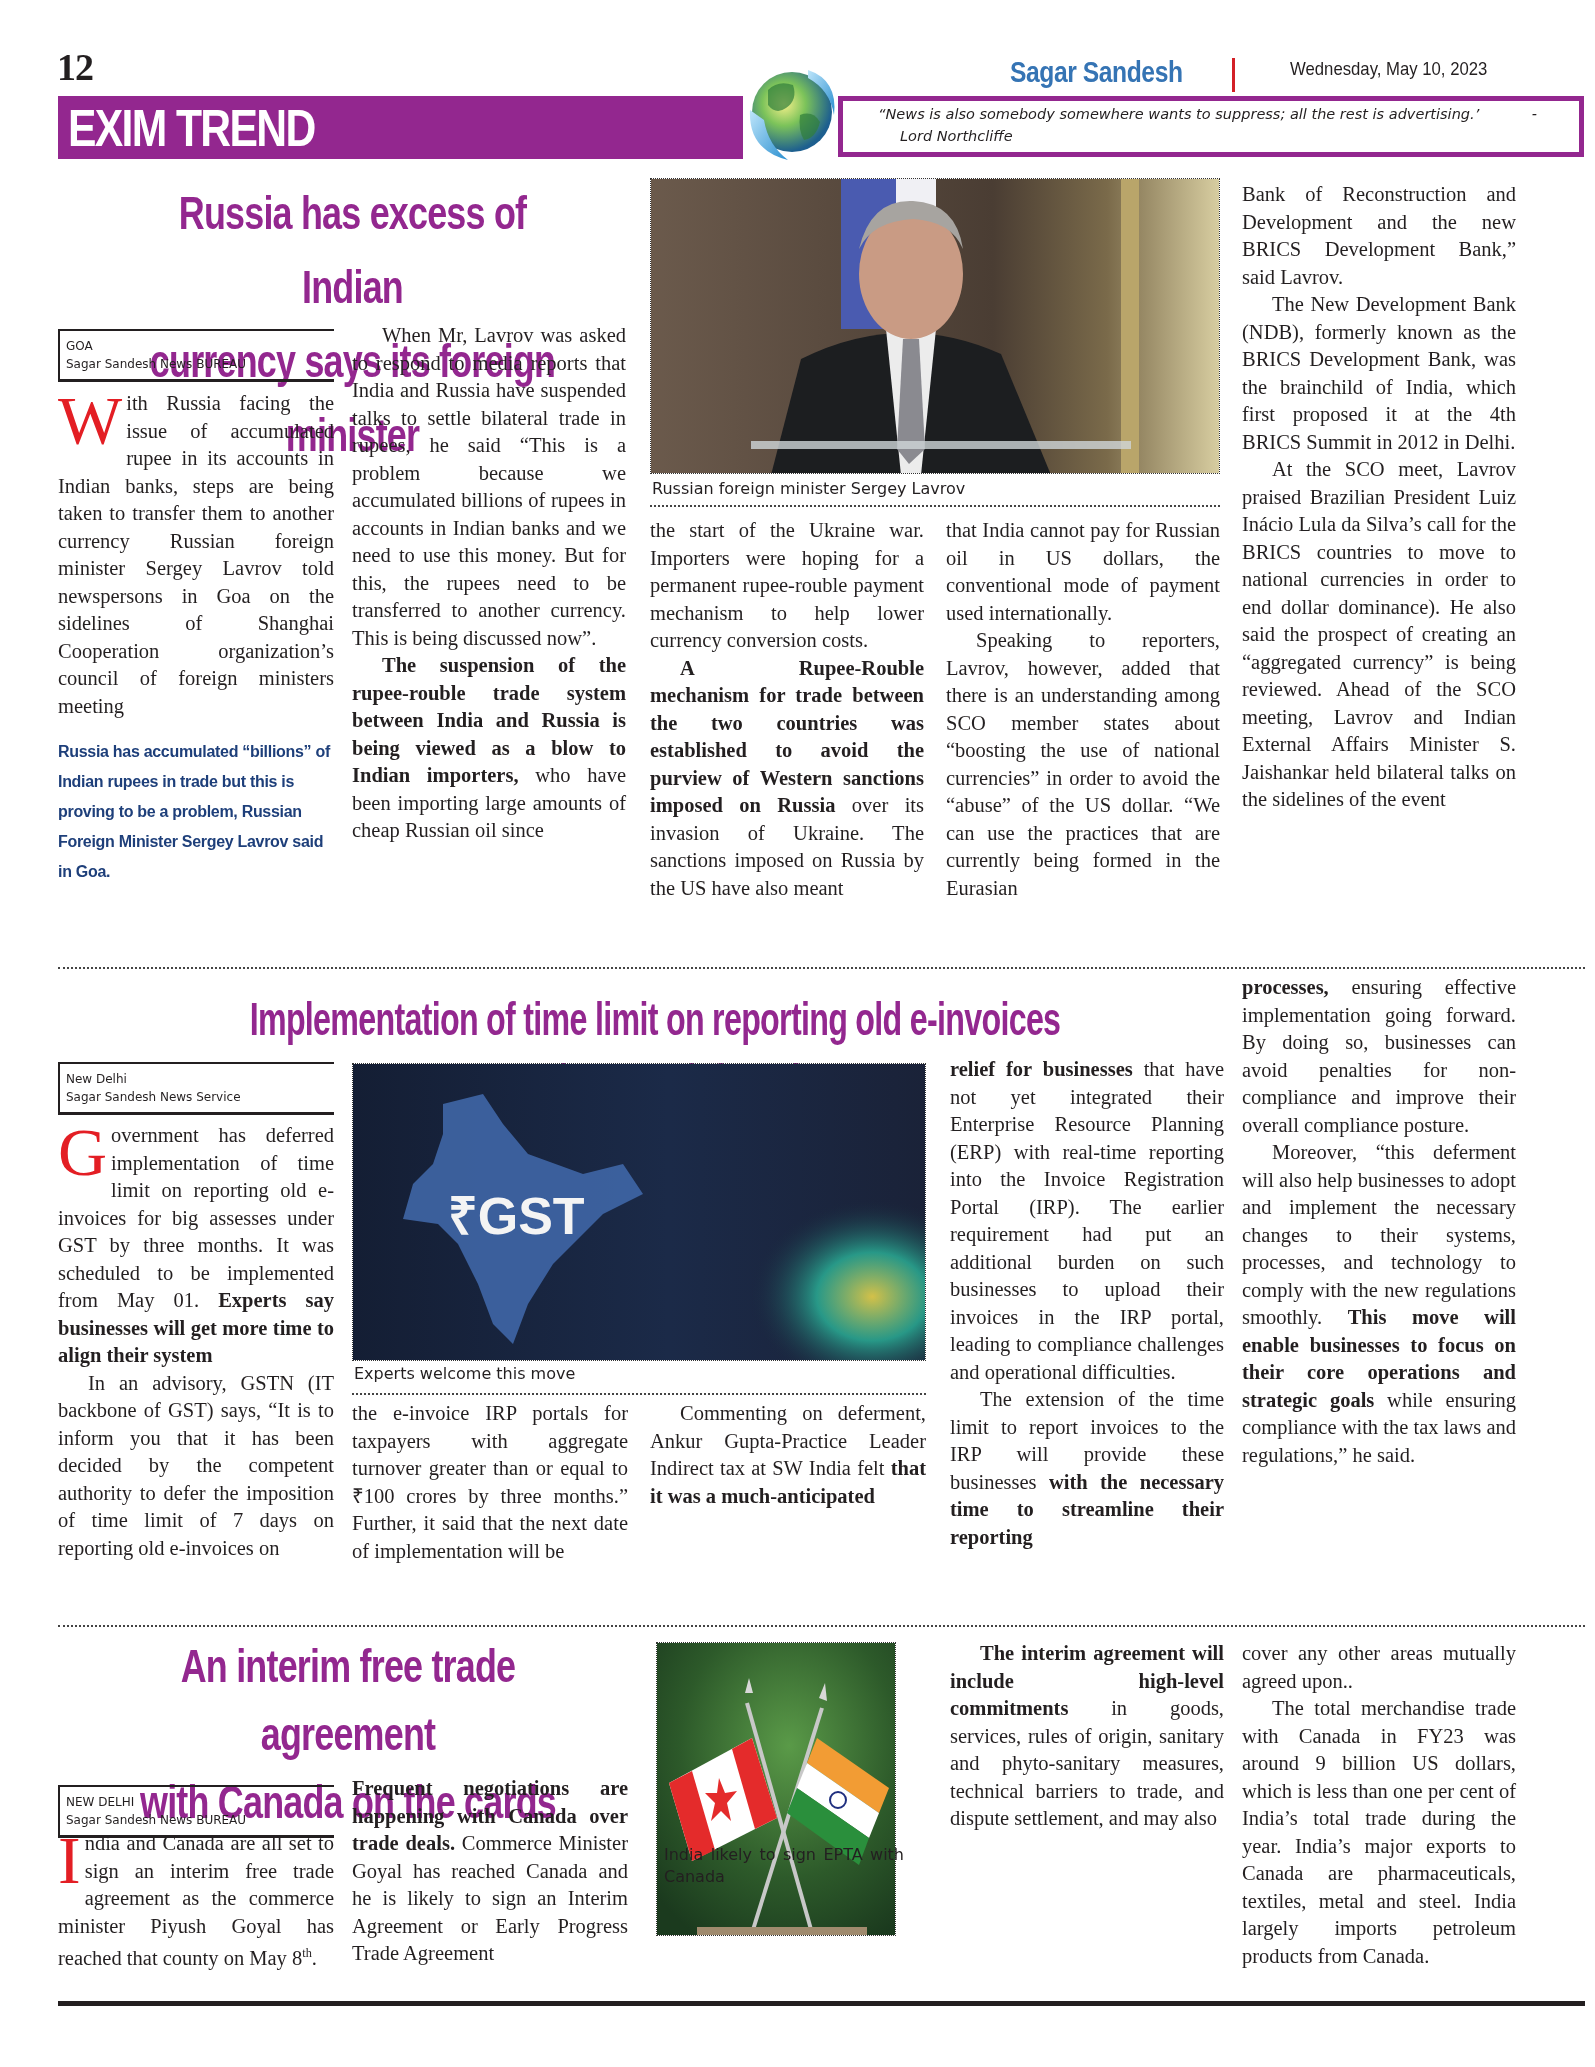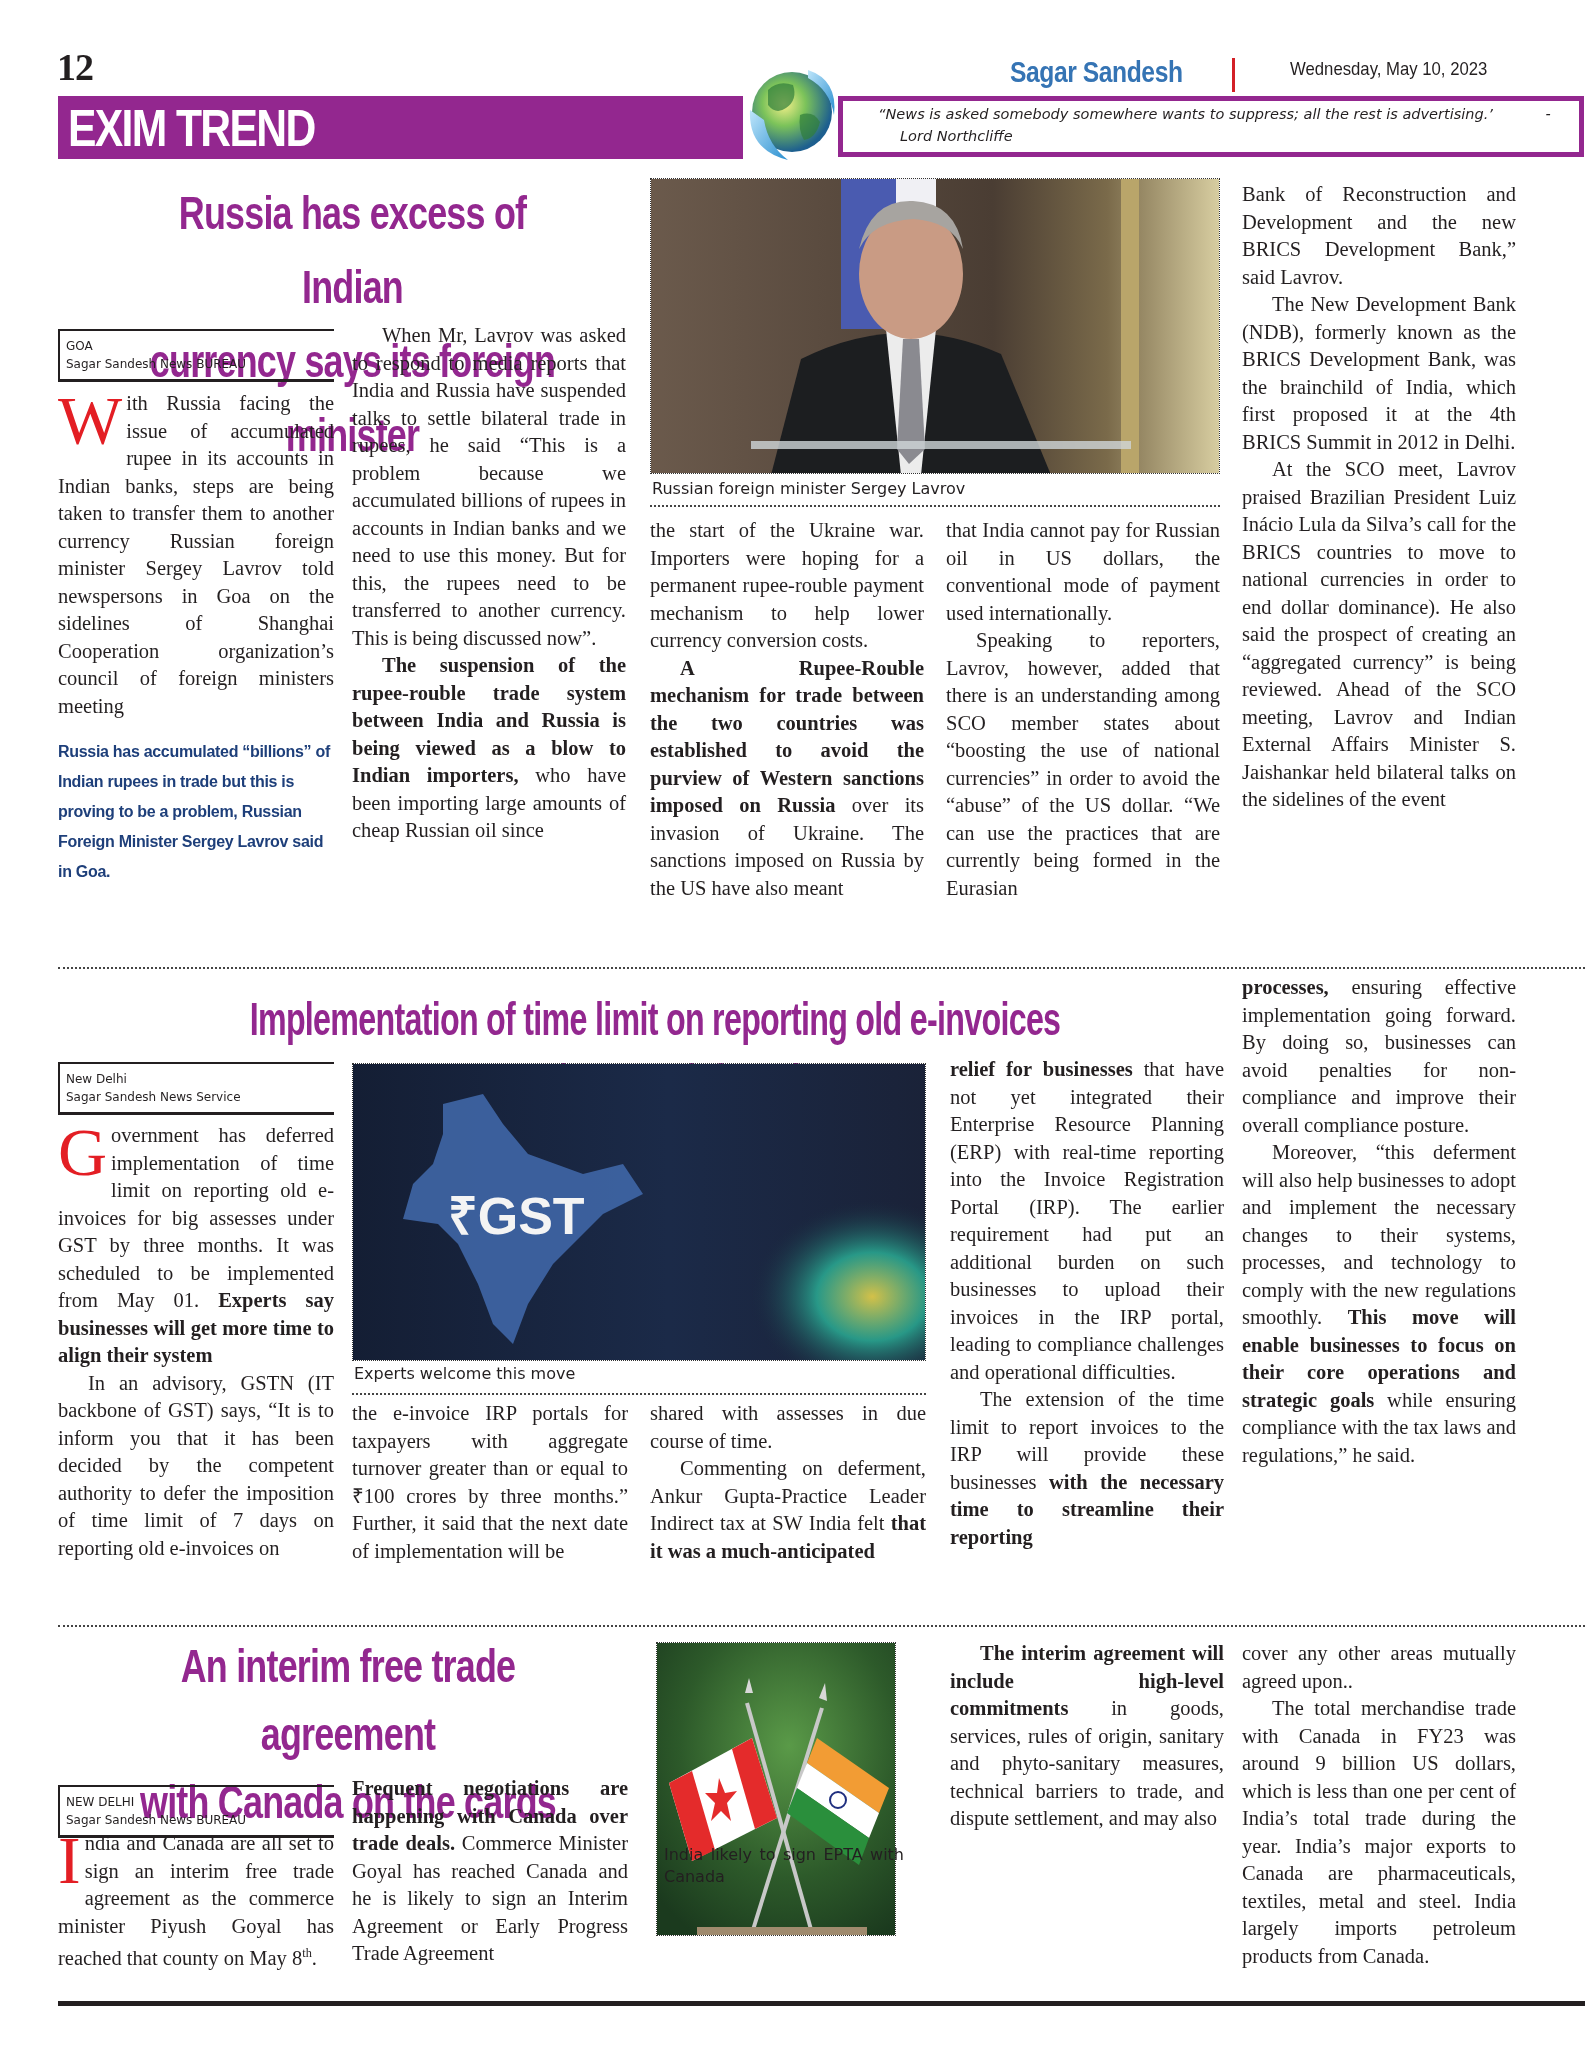--- a/index.html
+++ b/index.html
@@ -53,21 +53,21 @@
 <div class="abs page-num">12</div>
 <div class="abs masthead-name">Sagar Sandesh</div>
 <div class="abs masthead-bar"></div>
 <div class="abs date">Wednesday, May 10, 2023</div>
 
 <div class="abs section-band"></div>
 <div class="abs section-title">EXIM TREND</div>
 
 <div class="abs quote-box"></div>
 <div class="abs quote-text">
-  <span>“News is asked somebody somewhere wants to suppress; all the rest is advertising.’</span>
+  <span>“News is also somebody somewhere wants to suppress; all the rest is advertising.’</span>
   <span class="quote-author">-</span>
   <span style="margin-left:22px">Lord Northcliffe</span>
 </div>
 
 <svg class="abs globe" viewBox="0 0 104 108">
   <defs>
     <radialGradient id="gl" cx="40%" cy="40%" r="60%">
       <stop offset="0%" stop-color="#f5f08a"></stop>
       <stop offset="45%" stop-color="#7cc35a"></stop>
       <stop offset="100%" stop-color="#1d5f8f"></stop>
@@ -180,21 +180,20 @@
   </svg>
 </div>
 <div class="abs caption" style="left:354px; top:1363px; width:570px;">Experts welcome this move</div>
 <div class="abs dots" style="left:352px; top:1393px; width:574px;"></div>
 
 <div class="abs col" style="left:352px; top:1400px; width:276px;">
   <p>the e-invoice IRP portals for taxpayers with aggregate turnover greater than or equal to ₹100 crores by three months.” Further, it said that the next date of implementation will be</p>
 </div>
 
 <div class="abs col" style="left:650px; top:1400px; width:276px;">
-  <p>shared with assesses in due course of time.</p>
   <p class="ind"><span>Commenting on deferment, Ankur Gupta-Practice Leader Indirect tax at SW India felt </span><b>that it was a much-anticipated</b></p>
 </div>
 
 <div class="abs col" style="left:950px; top:1056px; width:274px;">
   <p><b>relief for businesses</b><span> that have not yet integrated their Enterprise Resource Planning (ERP) with real-time reporting into the Invoice Registration Portal (IRP). The earlier requirement had put an additional burden on such businesses to upload their invoices in the IRP portal, leading to compliance challenges and operational difficulties.</span></p>
   <p class="ind"><span>The extension of the time limit to report invoices to the IRP will provide these businesses </span><b>with the necessary time to streamline their reporting</b></p>
 </div>
 
 <div class="abs col" style="left:1242px; top:974px; width:274px;">
   <p><b>processes,</b><span> ensuring effective implementation going forward. By doing so, businesses can avoid penalties for non-compliance and improve their overall compliance posture.</span></p>

